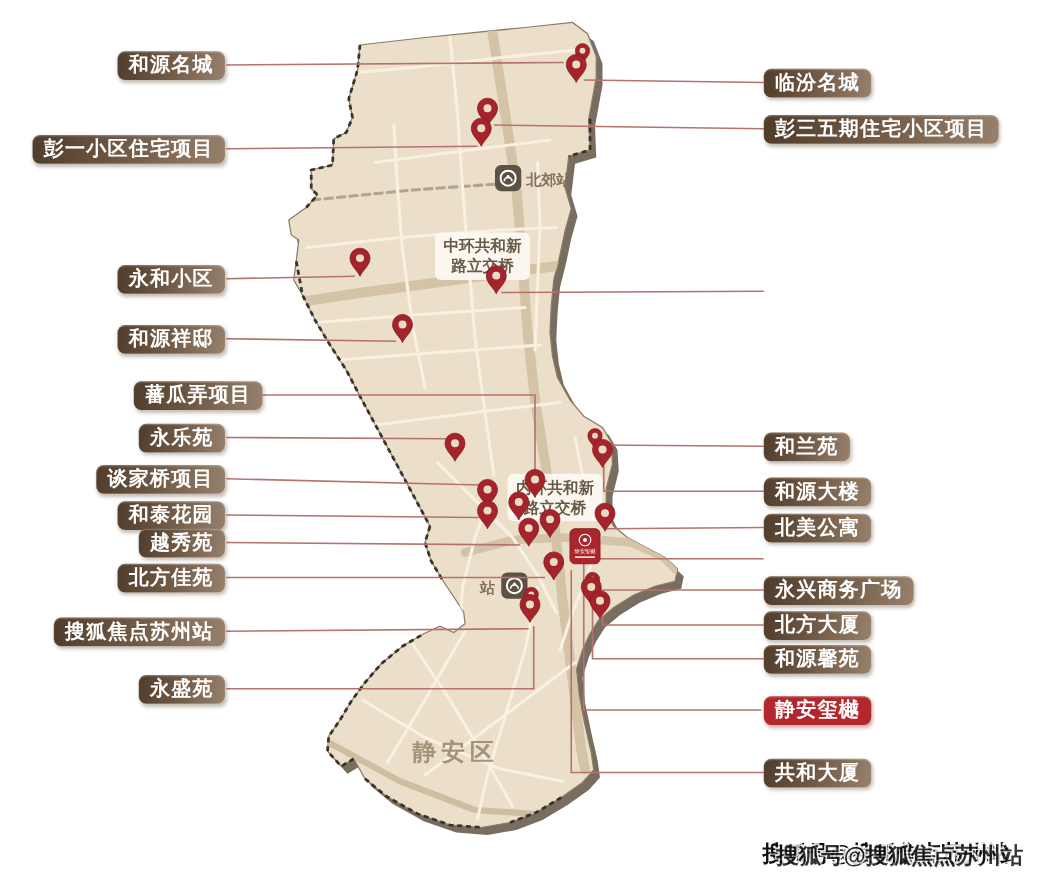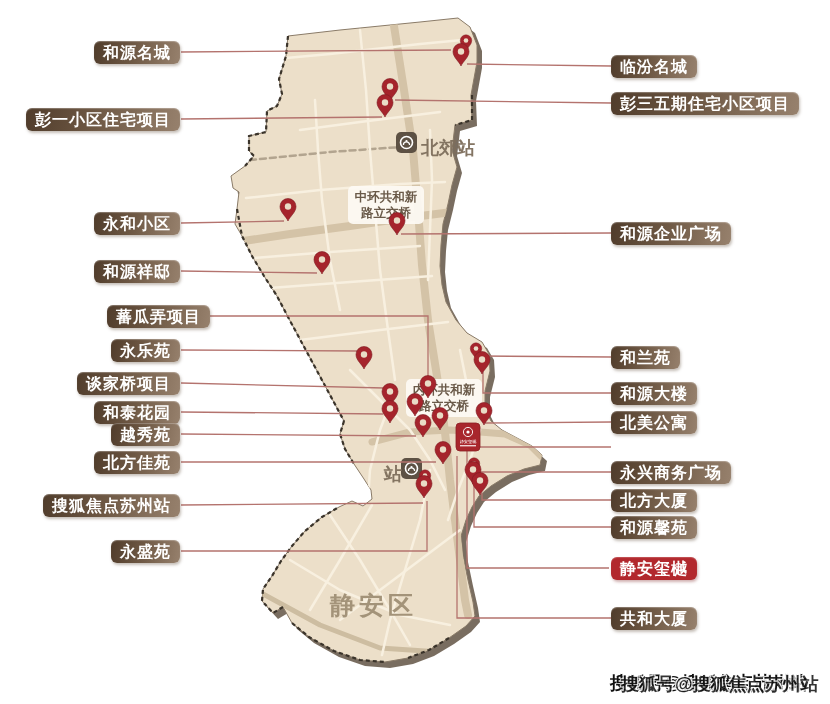--- a/index.html
+++ b/index.html
@@ -11,22 +11,22 @@
   #overlay-layer{z-index:10;}
   #labels-layer{position:absolute;inset:0;z-index:20;pointer-events:none;}
   .map-label{position:absolute;height:23px;line-height:23px;padding:0 9px;border-radius:6px;
      background:linear-gradient(100deg,#503c2b 0%,#6e5844 45%,#97816d 100%);
      box-shadow:inset 0 1px 1px rgba(255,255,255,.28), 1px 2px 3px rgba(90,70,50,.35);
      color:#fff;font-size:16px;font-weight:bold;letter-spacing:1px;white-space:nowrap;}
   .map-label.red{background:#b2282d;box-shadow:inset 0 1px 1px rgba(255,255,255,.2),1px 2px 3px rgba(120,30,30,.35);}
   .road-label{position:absolute;width:72px;background:rgba(253,250,244,.93);border-radius:5px;
      color:#6a5a49;font-size:12.5px;line-height:16px;font-weight:bold;text-align:center;
      padding:3px 2px;z-index:5;}
-  .station-text{position:absolute;color:rgba(125,110,92,.95);font-size:18px;font-weight:bold;z-index:5;text-align:right;}
-  #district-name{position:absolute;left:330px;top:589px;font-size:25px;letter-spacing:4px;
+  .station-text{position:absolute;color:rgba(125,110,92,.95);font-size:12px;font-weight:bold;z-index:5;text-align:right;}
+  #district-name{position:absolute;left:330px;top:589px;font-size:19px;letter-spacing:4px;
      color:#a39379;font-weight:bold;z-index:5;}
   .watermark{position:absolute;font-size:18px;font-weight:bold;color:#101010;z-index:30;white-space:nowrap;
      text-shadow:1px 1px 0 #fff,-1px -1px 0 #fff,1px -1px 0 #fff,-1px 1px 0 #fff,0 0 2px #fff;}
 </style>
 </head>
 <body>
 
 <div id="stage">
 
   <svg id="base-layer" class="layer" width="830" height="704">
@@ -229,21 +229,20 @@
       <div class="map-label" style="top: 304.5px; right: 620px;"><span>蕃瓜弄项目</span></div>
       <div class="map-label" style="top: 338.5px; right: 650px;"><span>永乐苑</span></div>
       <div class="map-label" style="top: 371.5px; right: 650px;"><span>谈家桥项目</span></div>
       <div class="map-label" style="top: 400.5px; right: 650px;"><span>和泰花园</span></div>
       <div class="map-label" style="top: 422.5px; right: 650px;"><span>越秀苑</span></div>
       <div class="map-label" style="top: 450.5px; right: 650px;"><span>北方佳苑</span></div>
       <div class="map-label" style="top: 493.5px; right: 650px;"><span>搜狐焦点苏州站</span></div>
       <div class="map-label" style="top: 539.5px; right: 650px;"><span>永盛苑</span></div>
       <div class="map-label" style="top: 54.5px; left: 611px;"><span>临汾名城</span></div>
       <div class="map-label" style="top: 91.5px; left: 611px;"><span>彭三五期住宅小区项目</span></div>
-      <div class="map-label" style="top: 221.5px; left: 611px;"><span>和源企业广场</span></div>
       <div class="map-label" style="top: 345.5px; left: 611px;"><span>和兰苑</span></div>
       <div class="map-label" style="top: 381.5px; left: 611px;"><span>和源大楼</span></div>
       <div class="map-label" style="top: 410.5px; left: 611px;"><span>北美公寓</span></div>
       <div class="map-label" style="top: 460.5px; left: 611px;"><span>永兴商务广场</span></div>
       <div class="map-label" style="top: 488.5px; left: 611px;"><span>北方大厦</span></div>
       <div class="map-label" style="top: 515.5px; left: 611px;"><span>和源馨苑</span></div>
       <div class="map-label red" style="top: 556.5px; left: 611px;"><span>静安玺樾</span></div>
       <div class="map-label" style="top: 606.5px; left: 611px;"><span>共和大厦</span></div>
     </div>
 

